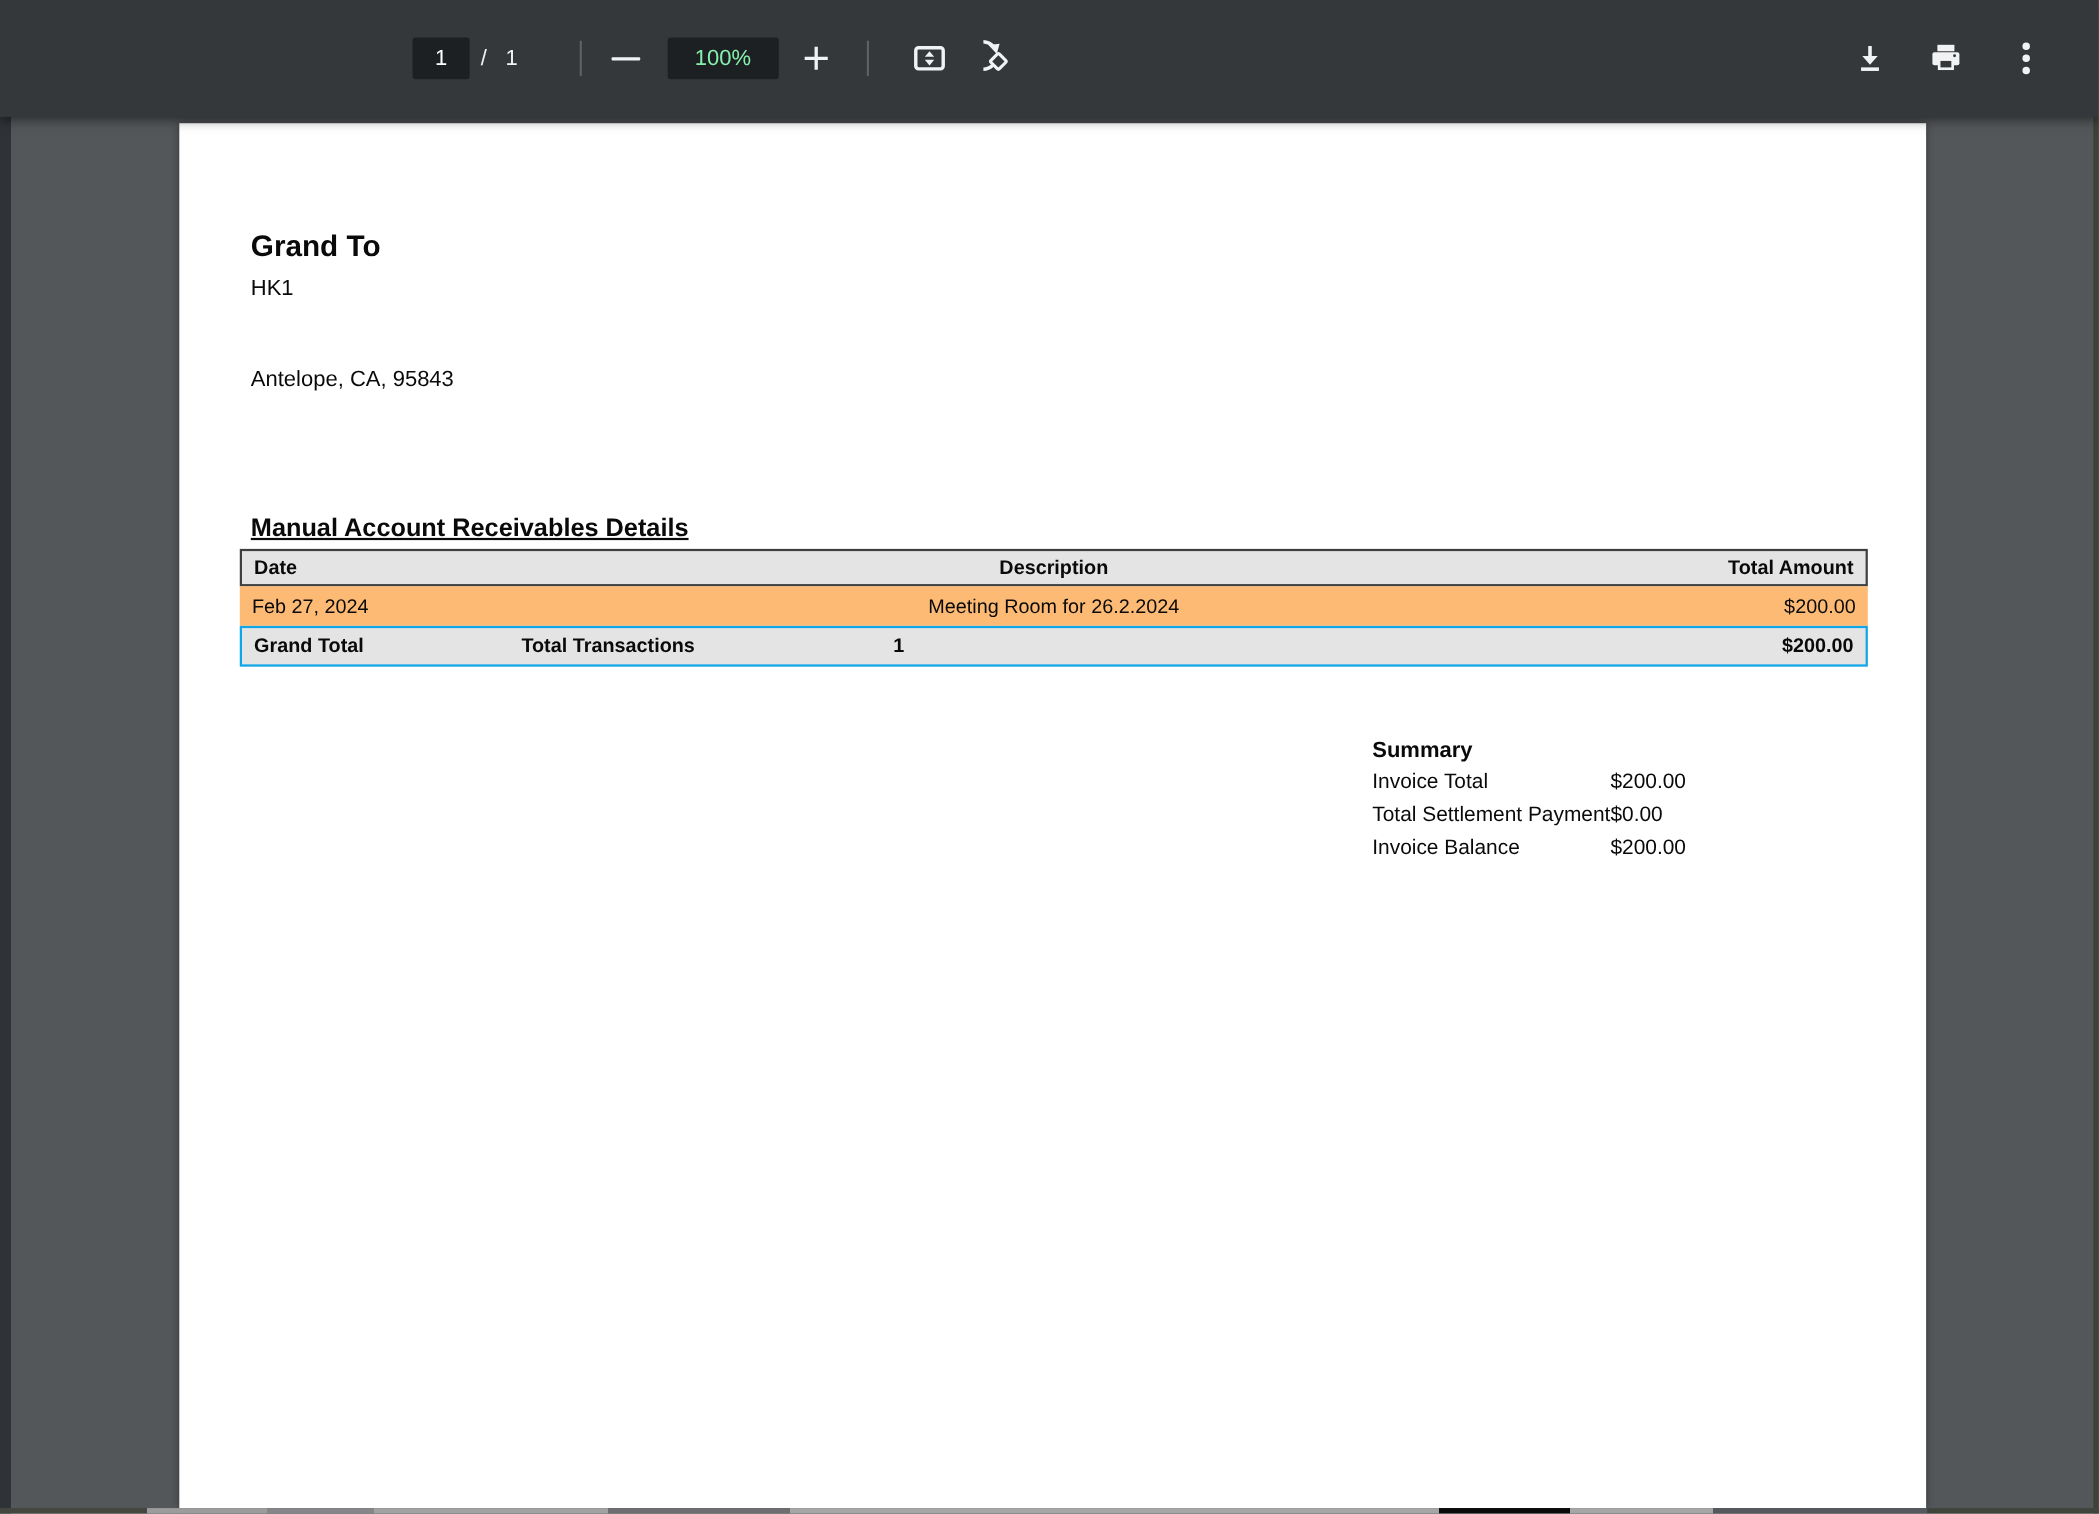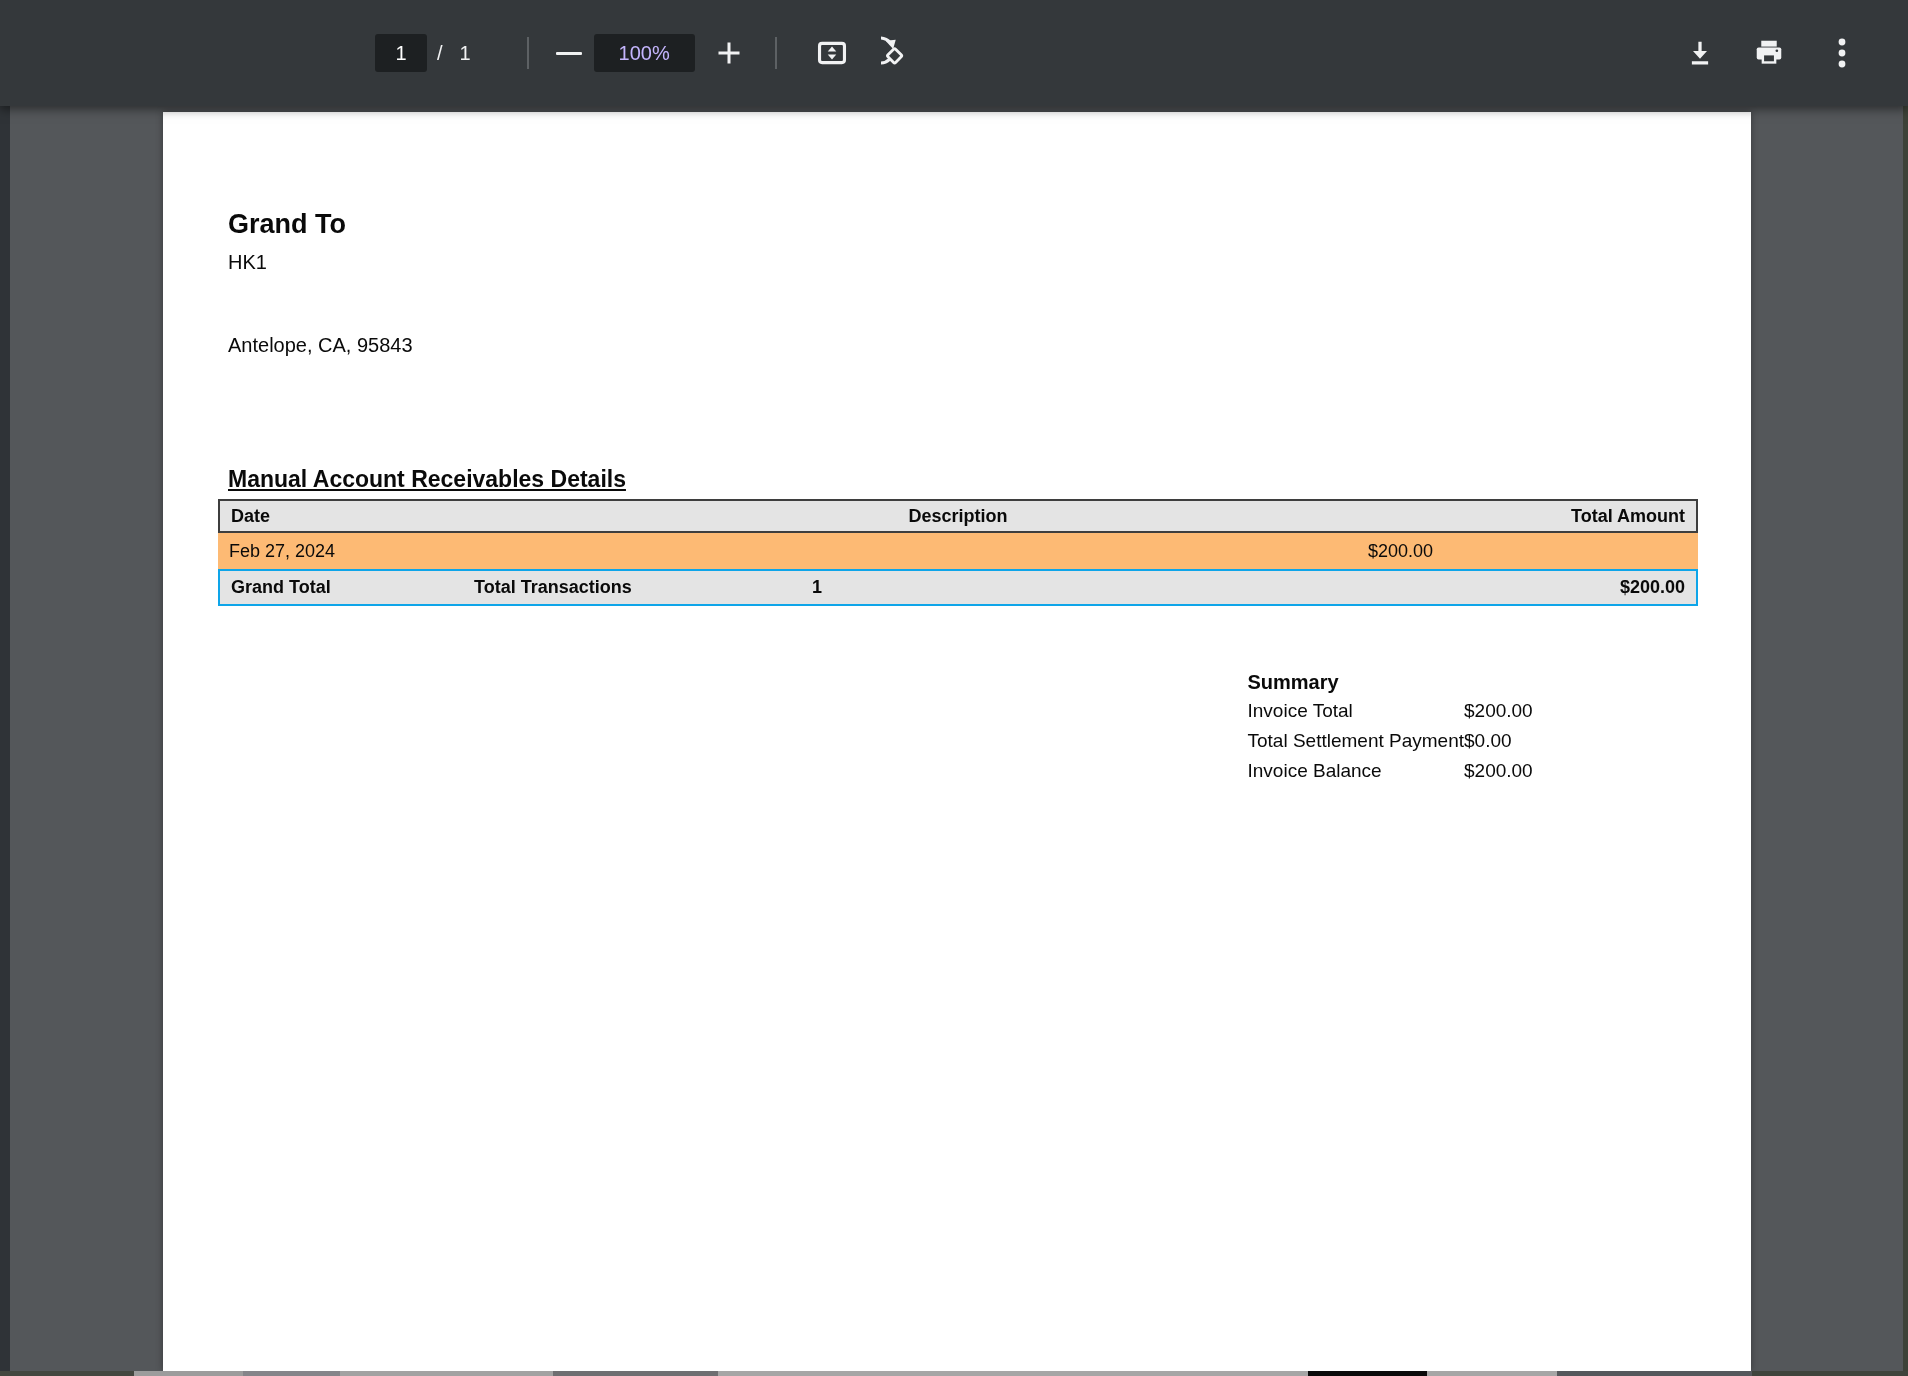--- a/index.html
+++ b/index.html
@@ -41,23 +41,23 @@
   .vdiv.d1 { margin-left: 56px; }
   .vdiv.d2 { margin-left: 31px; }
   .tb-btn {
     background: transparent; border: none; cursor: pointer;
     display: flex; align-items: center; justify-content: center;
     padding: 0; height: 48px;
   }
   .zoom-out { width: 30px; margin-left: 25px; }
   .minus-bar { display: block; width: 26px; height: 3px; background: #f1f2f3; border-radius: 1px; }
   .zoom-box {
-    width: 101px; height: 38px; margin-left: 10px;
+    width: 101px; height: 38px; margin-left: 23px;
     background: #1d2022; border-radius: 3px;
-    color: #c4b5fd; font-size: 20px; line-height: 38px; text-align: center;
+    color: #86efac; font-size: 20px; line-height: 38px; text-align: center;
   }
   .zoom-in { width: 30px; margin-left: 19px; }
   .fit-btn { width: 34px; margin-left: 38px; }
   .rot-btn { width: 34px; margin-left: 32px; }
   .dl-btn { width: 30px; }
   .pr-btn { width: 34px; margin-left: 37px; }
   .kebab-btn { width: 20px; margin-left: 46px; }
   .tb-btn svg { display: block; }
 
   
@@ -203,20 +203,21 @@
       <div class="section-heading">Manual Account Receivables Details</div>
 
       <div class="ar-table">
         <div class="t-head">
           <div class="cell-l">Date</div>
           <div class="cell-c">Description</div>
           <div class="cell-r">Total Amount</div>
         </div>
         <div class="t-row">
           <div class="cell-l">Feb 27, 2024</div>
+          <div class="cell-c">Meeting Room for 26.2.2024</div>
           <div class="cell-r">$200.00</div>
         </div>
         <div class="t-total">
           <div class="cell-l">Grand Total</div>
           <div>Total Transactions</div>
           <div>1</div>
           <div class="cell-r">$200.00</div>
         </div>
       </div>
 

